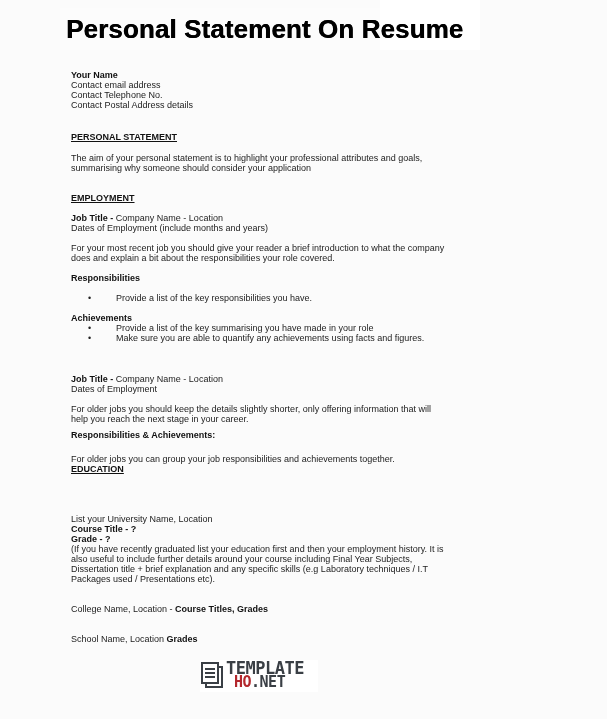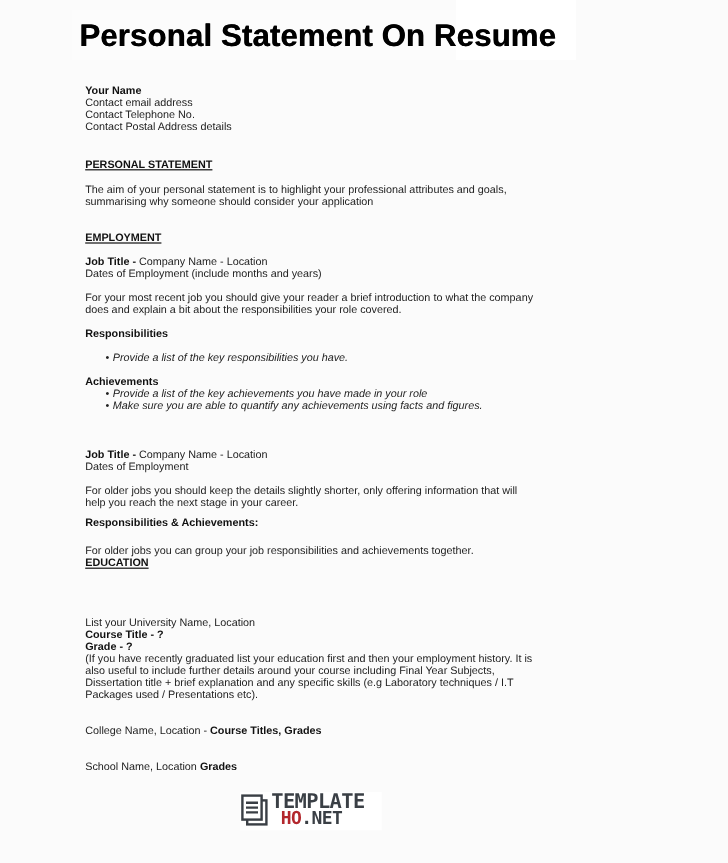--- a/index.html
+++ b/index.html
@@ -25,21 +25,21 @@
     text-shadow:0.4px 0 0 #000;
   }
   .doc {
     position:absolute; left:71px; top:70px; width:370px;
     font-size:9px; line-height:10px; color:#222;
   }
   .b { font-weight:bold; color:#111; }
   .h { font-weight:bold; text-decoration:underline; color:#111; }
   .abs { position:absolute; left:0; white-space:nowrap; }
   .bul { position:absolute; left:17px; }
-  .bt { position:absolute; left:23px; white-space:nowrap;font-style:italic; }
+  .bt { position:absolute; left:45px; white-space:nowrap; }
   .logo {
     position:absolute; left:200px; top:660px; width:118px; height:32px;
     background:#ffffff;
   }
   .logo-icon { position:absolute; left:0; top:1px; width:24px; height:28px; }
   .logo-t1 {
     position:absolute; left:26px; top:0px;
     font-family:"DejaVu Sans Mono", monospace; font-weight:bold;
     font-size:17px; color:#3a3f45; letter-spacing:-0.5px; line-height:16px;
   }
@@ -75,21 +75,21 @@
   <div class="abs" style="top:173px">For your most recent job you should give your reader a brief introduction to what the company</div>
   <div class="abs" style="top:183px">does and explain a bit about the responsibilities your role covered.</div>
   <div class="abs b" style="top:203px">Responsibilities</div>
   <div style="position:absolute; top:223px; left:0; width:370px">
     <span class="bul">•</span>
     <span class="bt">Provide a list of the key responsibilities you have.</span>
   </div>
   <div class="abs b" style="top:243px">Achievements</div>
   <div style="position:absolute; top:253px; left:0; width:370px">
     <span class="bul">•</span>
-    <span class="bt">Provide a list of the key achievements you have made in your role</span>
+    <span class="bt">Provide a list of the key summarising you have made in your role</span>
   </div>
   <div style="position:absolute; top:263px; left:0; width:370px">
     <span class="bul">•</span>
     <span class="bt">Make sure you are able to quantify any achievements using facts and figures.</span>
   </div>
 
   <div class="abs" style="top:304px"><span class="b">Job Title -</span><span> Company Name - Location</span></div>
   <div class="abs" style="top:314px">Dates of Employment</div>
   <div class="abs" style="top:334px">For older jobs you should keep the details slightly shorter, only offering information that will</div>
   <div class="abs" style="top:344px">help you reach the next stage in your career.</div>

